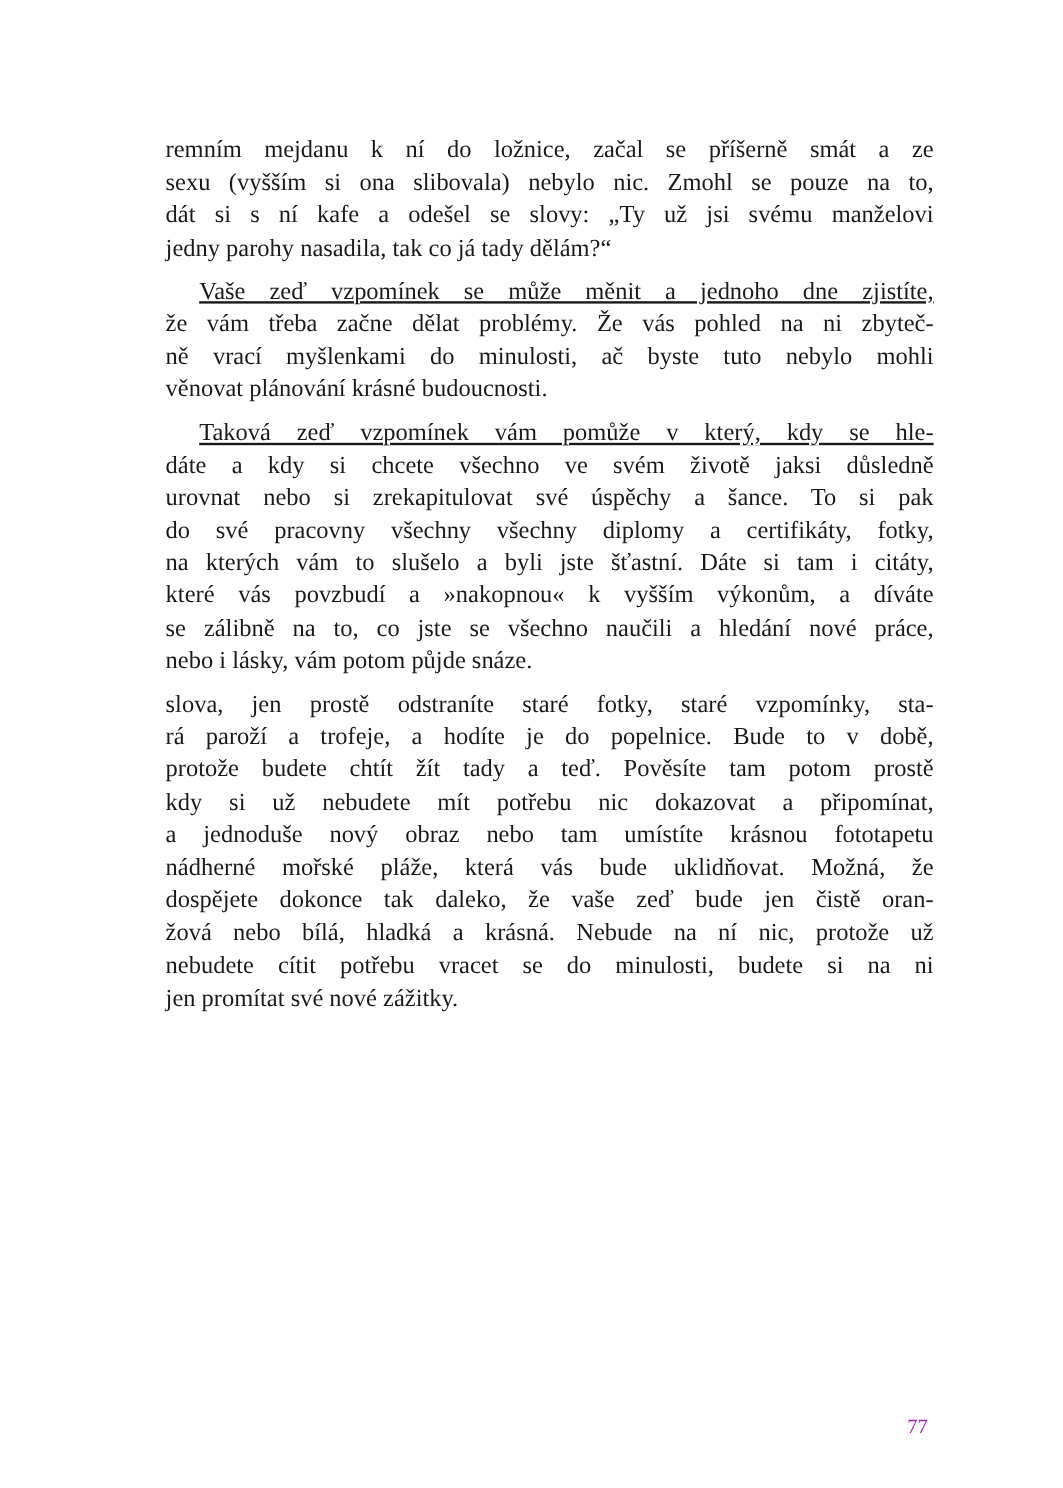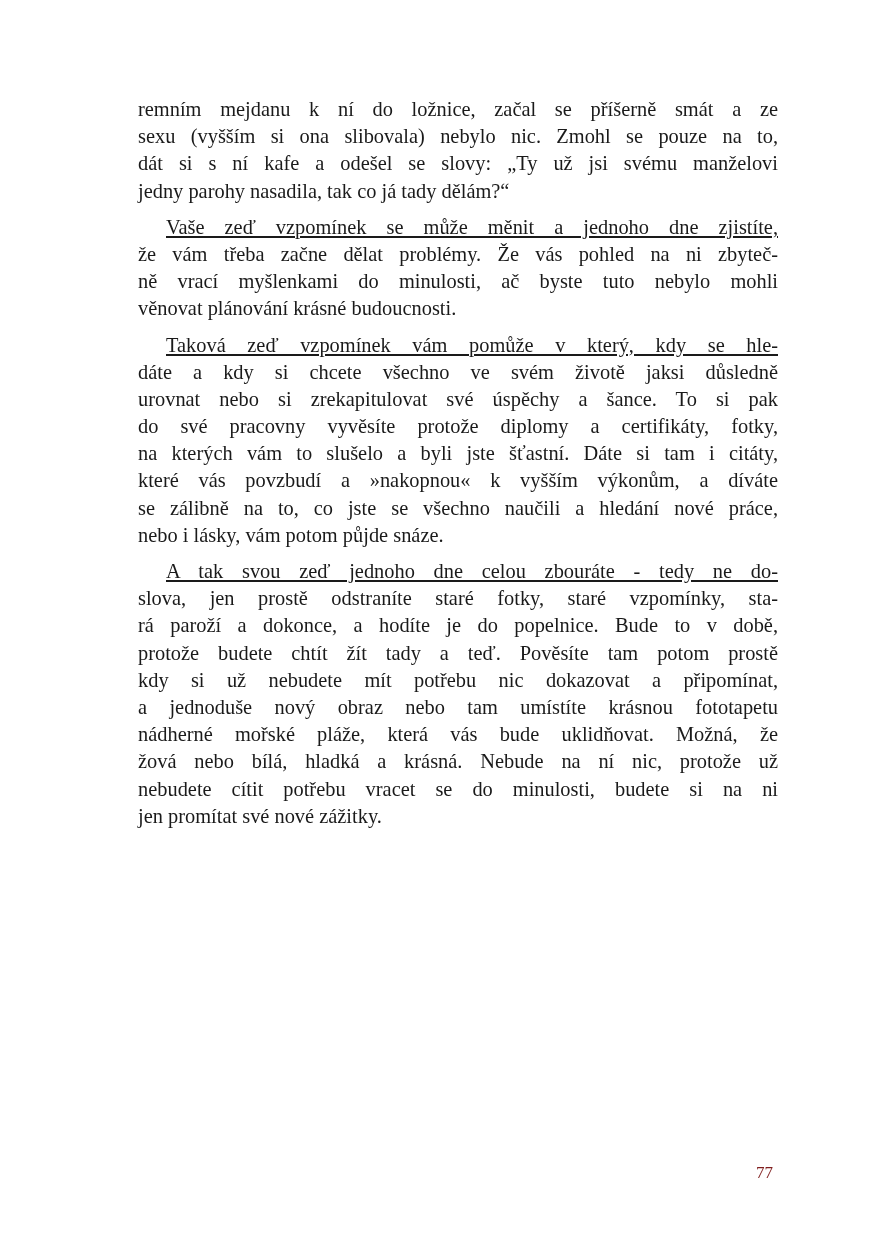--- a/index.html
+++ b/index.html
@@ -8,21 +8,21 @@
       background: #ffffff;
     }
     body {
       width: 886px;
       height: 1240px;
       position: relative;
       overflow: hidden;
     }
     .page {
       position: absolute;
-      left: 0; top: 0;
+      left: 0; top: 16px;
       width: 886px; height: 920px;
       background: #ffffff;
     }
     .text-block {
       position: absolute;
       left: 138px;
       top: 96px;
       width: 640px;
       font-family: "Liberation Serif", "DejaVu Serif", serif;
       font-size: 20.4px;
@@ -45,21 +45,21 @@
     .para.indent .line.first {
       padding-left: 28px;
       text-decoration: underline;
     }
     .page-number {
       position: absolute;
       left: 756px;
       top: 1163px;
       font-family: "Liberation Serif", "DejaVu Serif", serif;
       font-size: 17px;
-      color: #7f1d1d;
+      color: #a21caf;
     }
   </style>
 </head>
 <body>
 
 <div class="page">
   <div class="text-block">
 
     <p class="para">
       <span class="line first">remním mejdanu k ní do ložnice, začal se příšerně smát a ze</span>
@@ -72,35 +72,35 @@
       <span class="line first">Vaše zeď vzpomínek se může měnit a jednoho dne zjistíte,</span>
       <span class="line">že vám třeba začne dělat problémy. Že vás pohled na ni zbyteč-</span>
       <span class="line">ně vrací myšlenkami do minulosti, ač byste tuto nebylo mohli</span>
       <span class="line last">věnovat plánování krásné budoucnosti.</span>
     </p>
 
     <p class="para indent">
       <span class="line first">Taková zeď vzpomínek vám pomůže v který, kdy se hle-</span>
       <span class="line">dáte a kdy si chcete všechno ve svém životě jaksi důsledně</span>
       <span class="line">urovnat nebo si zrekapitulovat své úspěchy a šance. To si pak</span>
-      <span class="line">do své pracovny vyvěsíte protože diplomy a certifikáty, fotky,</span>
+      <span class="line">do své pracovny všechny všechny diplomy a certifikáty, fotky,</span>
       <span class="line">na kterých vám to slušelo a byli jste šťastní. Dáte si tam i citáty,</span>
       <span class="line">které vás povzbudí a »nakopnou« k vyšším výkonům, a díváte</span>
       <span class="line">se zálibně na to, co jste se všechno naučili a hledání nové práce,</span>
       <span class="line last">nebo i lásky, vám potom půjde snáze.</span>
     </p>
 
     <p class="para indent">
-      <span class="line first">A tak svou zeď jednoho dne celou zbouráte - tedy ne do-</span>
       <span class="line">slova, jen prostě odstraníte staré fotky, staré vzpomínky, sta-</span>
-      <span class="line">rá paroží a dokonce, a hodíte je do popelnice. Bude to v době,</span>
+      <span class="line">rá paroží a trofeje, a hodíte je do popelnice. Bude to v době,</span>
       <span class="line">protože budete chtít žít tady a teď. Pověsíte tam potom prostě</span>
       <span class="line">kdy si už nebudete mít potřebu nic dokazovat a připomínat,</span>
       <span class="line">a jednoduše nový obraz nebo tam umístíte krásnou fototapetu</span>
       <span class="line">nádherné mořské pláže, která vás bude uklidňovat. Možná, že</span>
+      <span class="line">dospějete dokonce tak daleko, že vaše zeď bude jen čistě oran-</span>
       <span class="line">žová nebo bílá, hladká a krásná. Nebude na ní nic, protože už</span>
       <span class="line">nebudete cítit potřebu vracet se do minulosti, budete si na ni</span>
       <span class="line last">jen promítat své nové zážitky.</span>
     </p>
 
   </div>
 
   <div class="page-number">77</div>
 </div>
 

